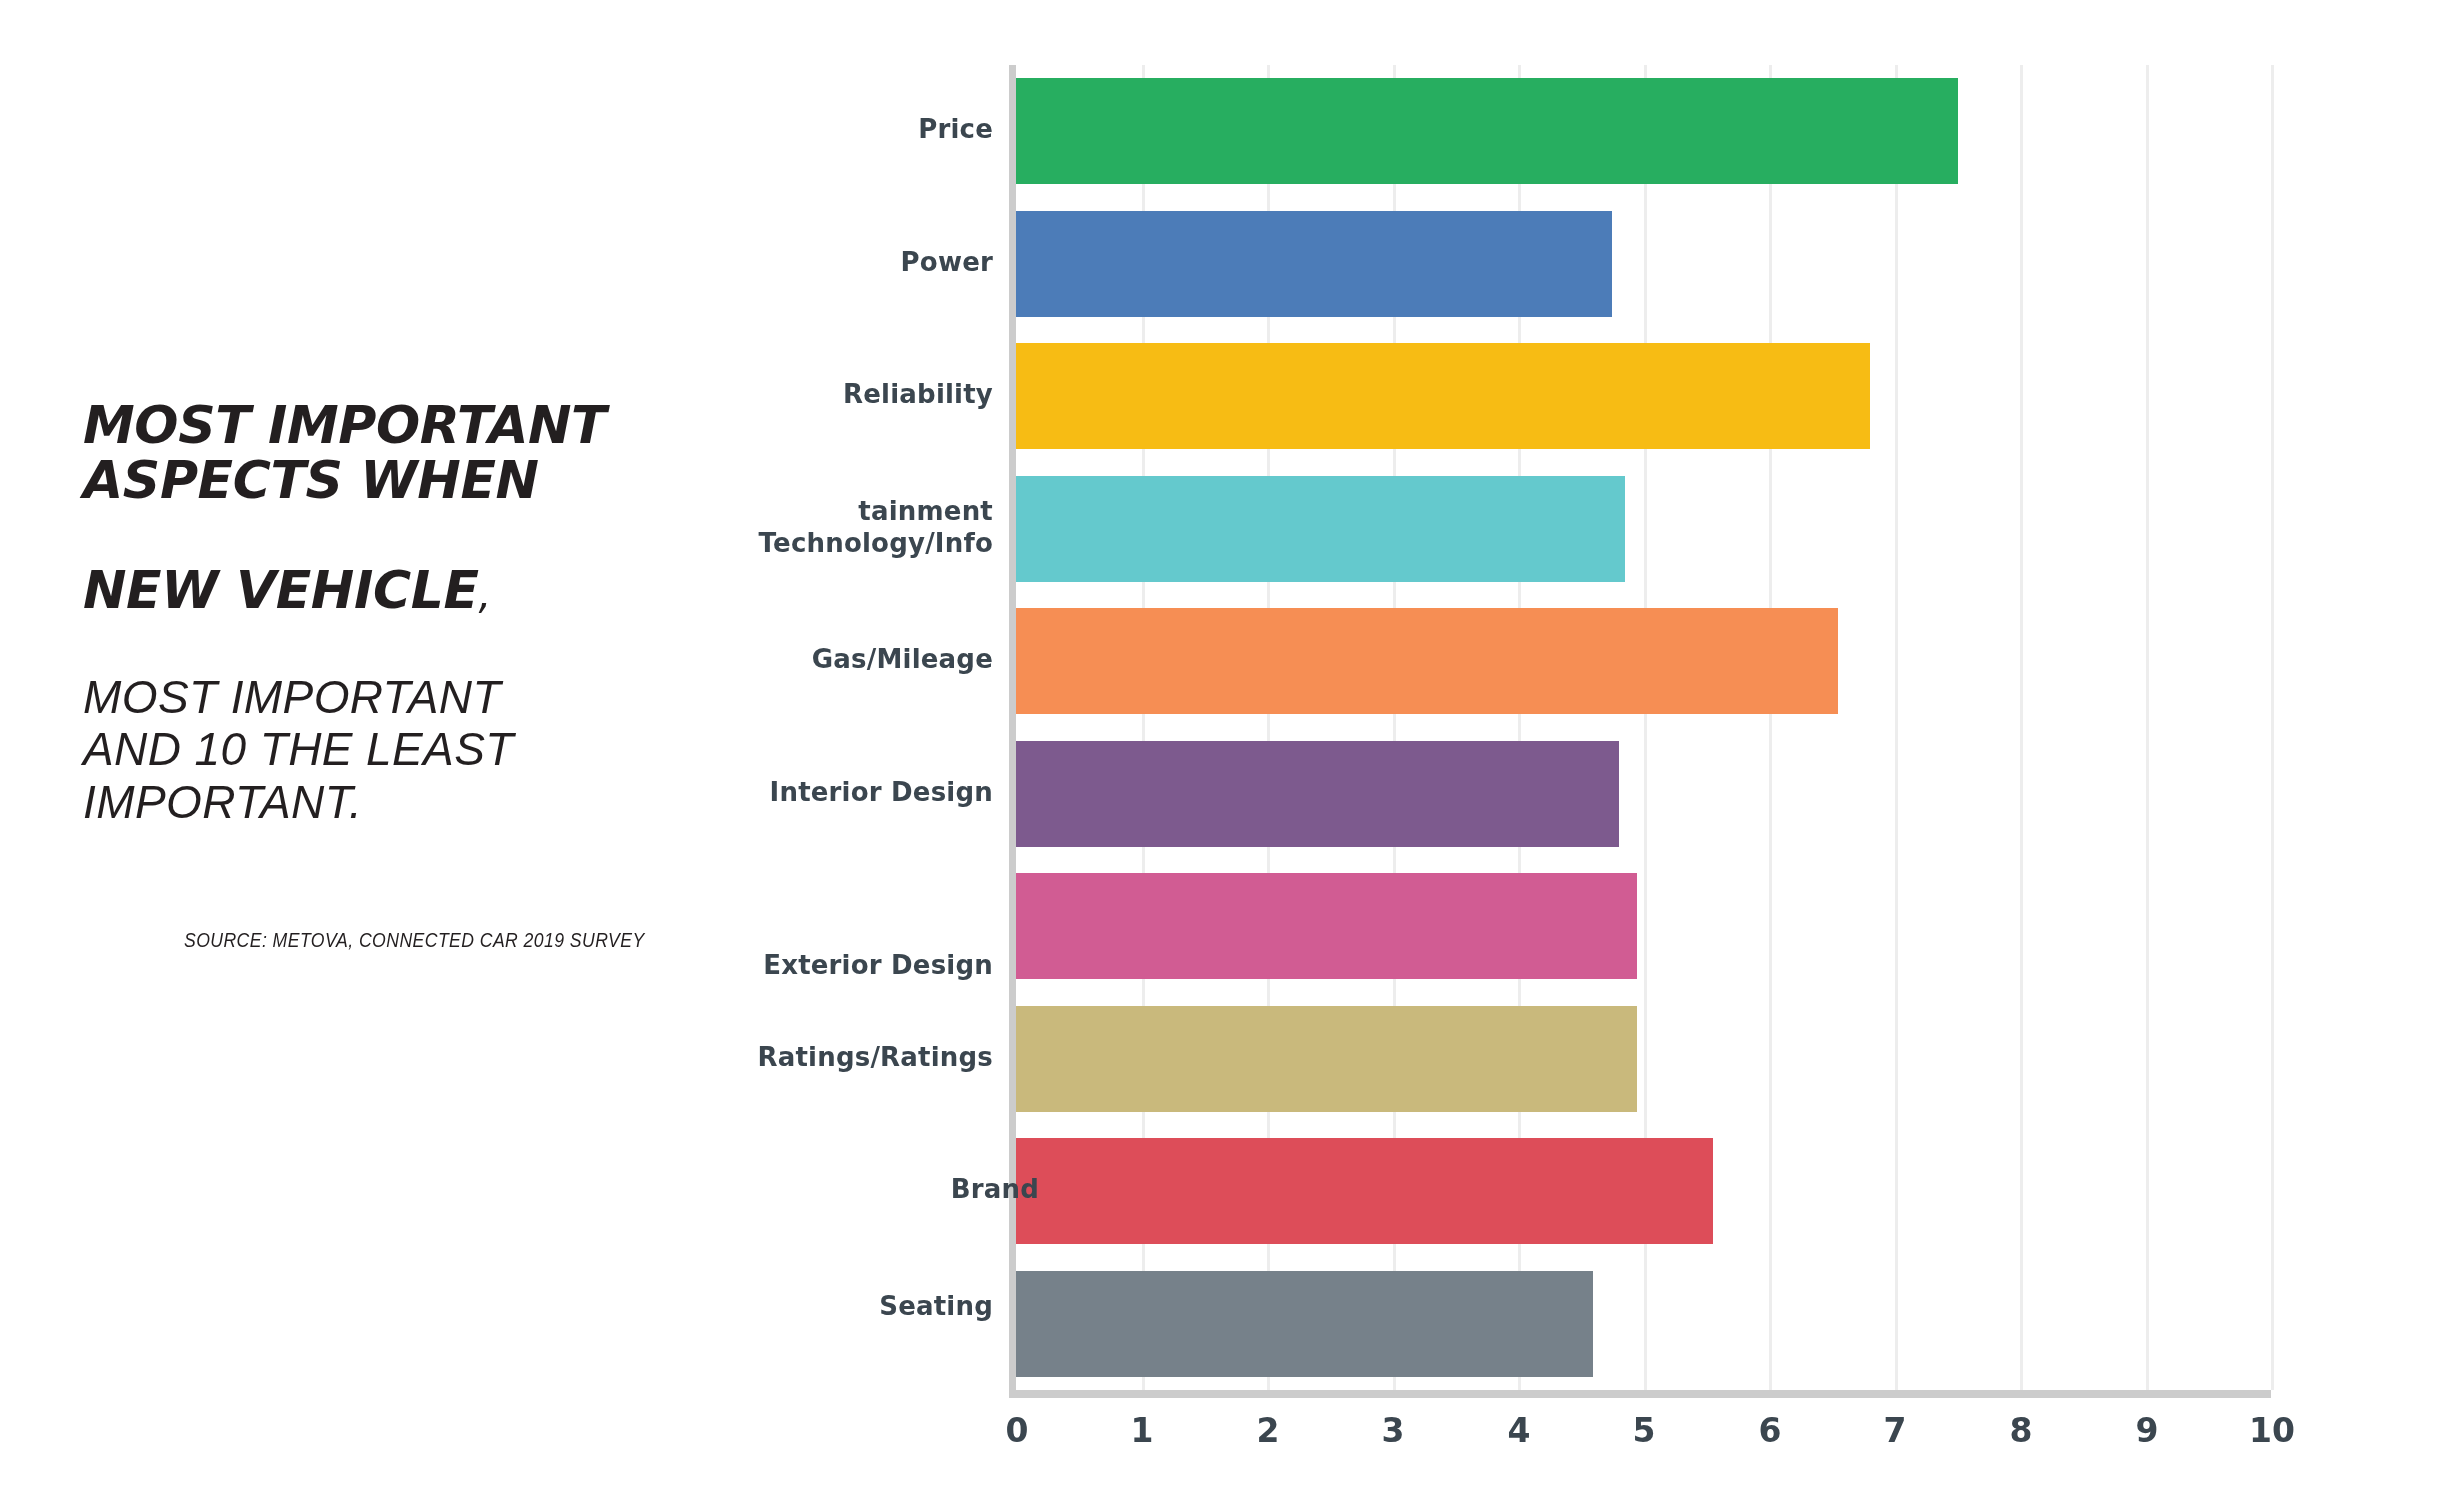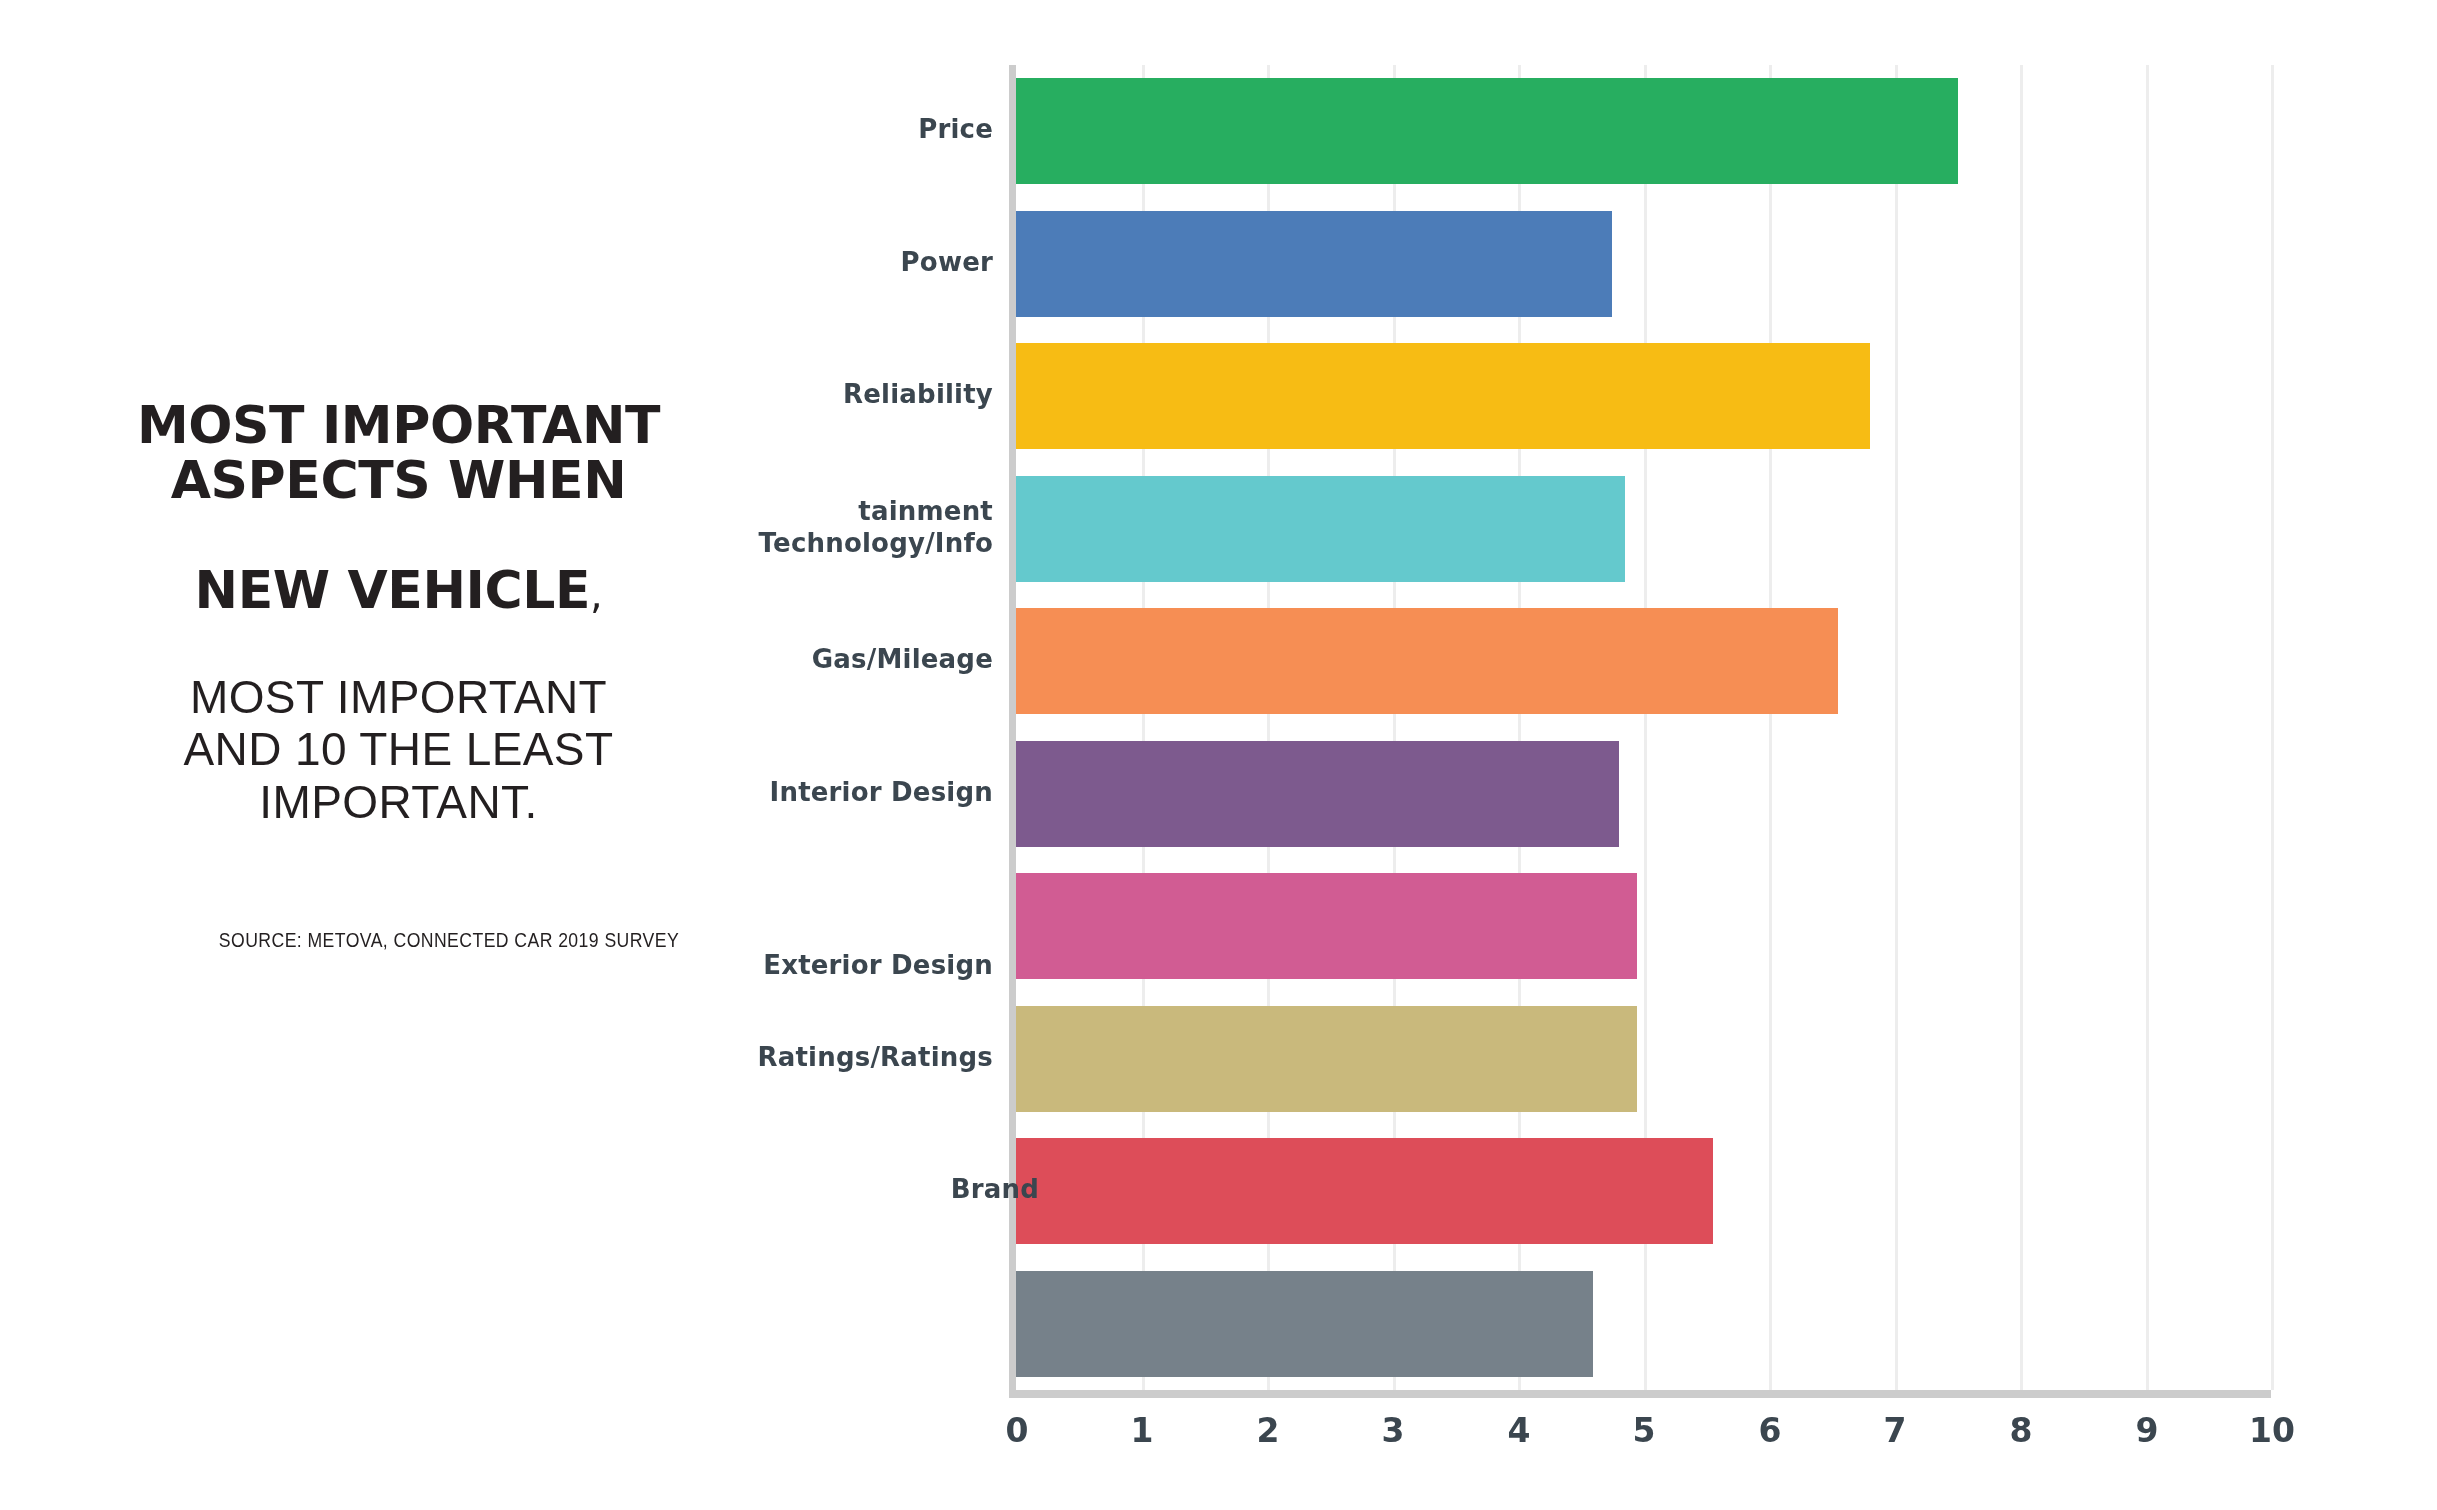--- a/index.html
+++ b/index.html
@@ -20,21 +20,22 @@
     height: 1510px;
     background: #ffffff;
   }
 
   
   #caption-block {
     position: absolute;
     left: 83px;
     top: 398px;
     width: 631px;
-    text-align: center;
+    text-align: left;
+    font-style: italic;
   }
 
   #headline {
     font-family: "DejaVu Sans", sans-serif;
     font-weight: 700;
     font-size: 52px;
     line-height: 1.06;
     letter-spacing: -0.4px;
     color: #231f20;
     margin: 0;
@@ -241,20 +242,21 @@
         <div class="cat-label" style="top: 909px; right: 1445px; margin-top: 41px;">
           <div>Exterior Design</div>
         </div>
         <div class="cat-label" style="top: 1042px; right: 1445px;">
           <div>Ratings/Ratings</div>
         </div>
         <div class="cat-label" style="top: 1174px; right: 1399px;">
           <div>Brand</div>
         </div>
         <div class="cat-label" style="top: 1291px; right: 1445px;">
+          <div>Seating</div>
         </div>
       </div>
     <div id="tick-labels">
         <div class="tick-label" style="left: 967px;">0</div>
         <div class="tick-label" style="left: 1092px;">1</div>
         <div class="tick-label" style="left: 1218px;">2</div>
         <div class="tick-label" style="left: 1343px;">3</div>
         <div class="tick-label" style="left: 1469px;">4</div>
         <div class="tick-label" style="left: 1594px;">5</div>
         <div class="tick-label" style="left: 1720px;">6</div>

